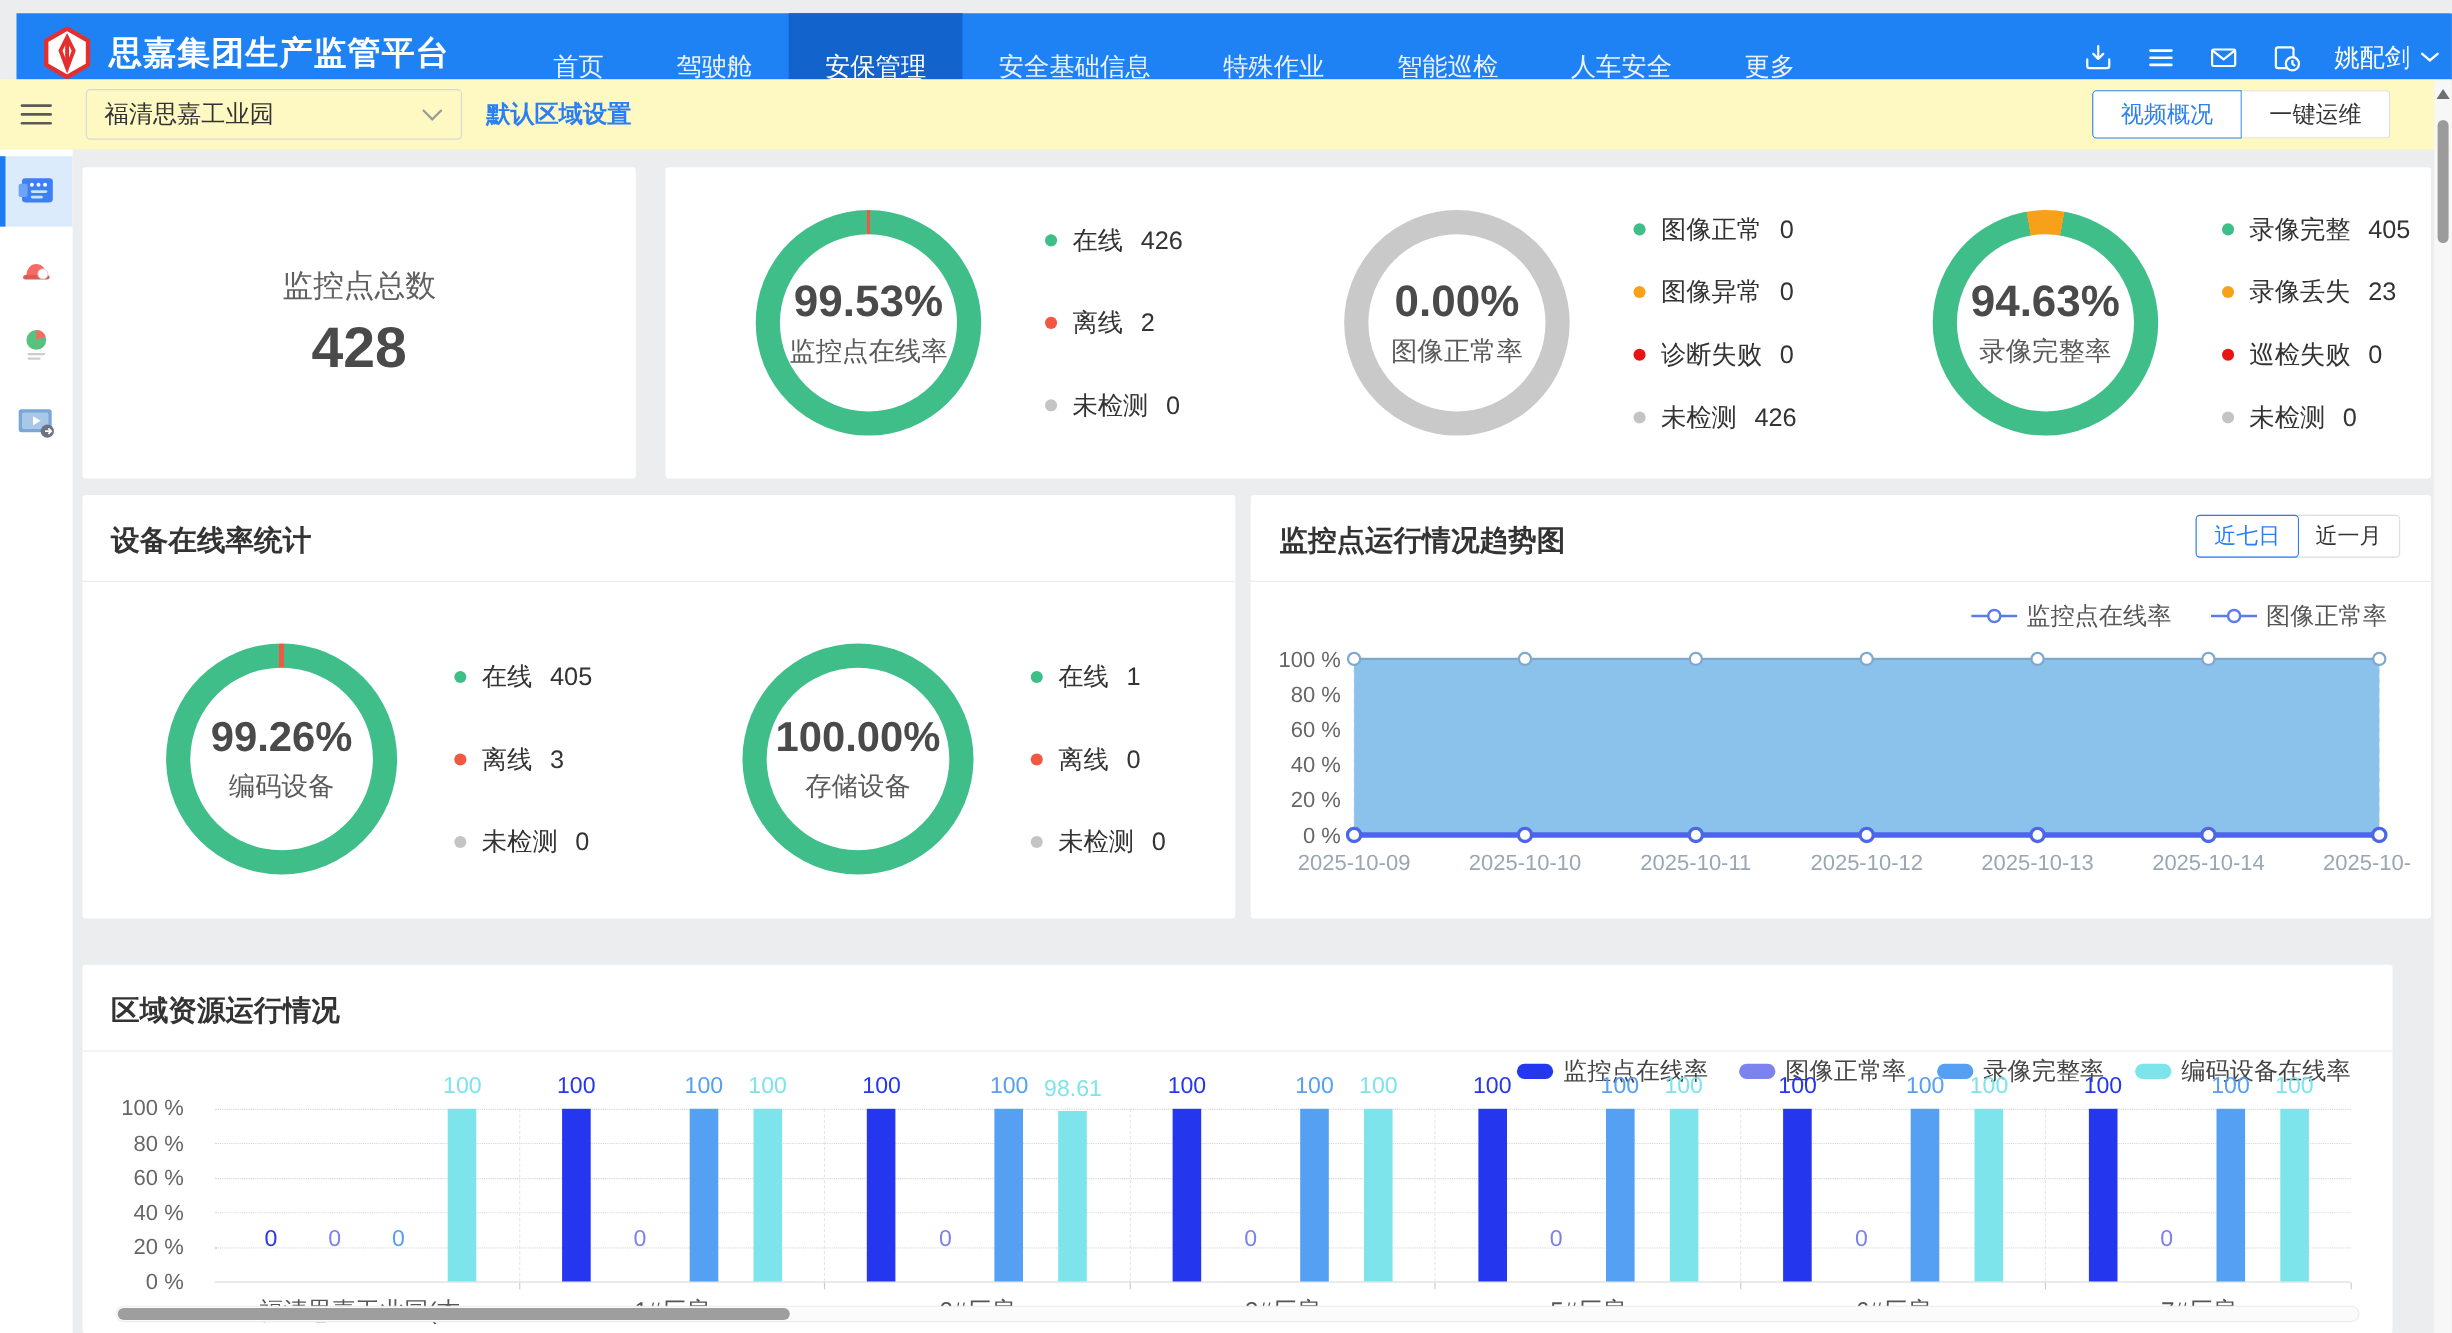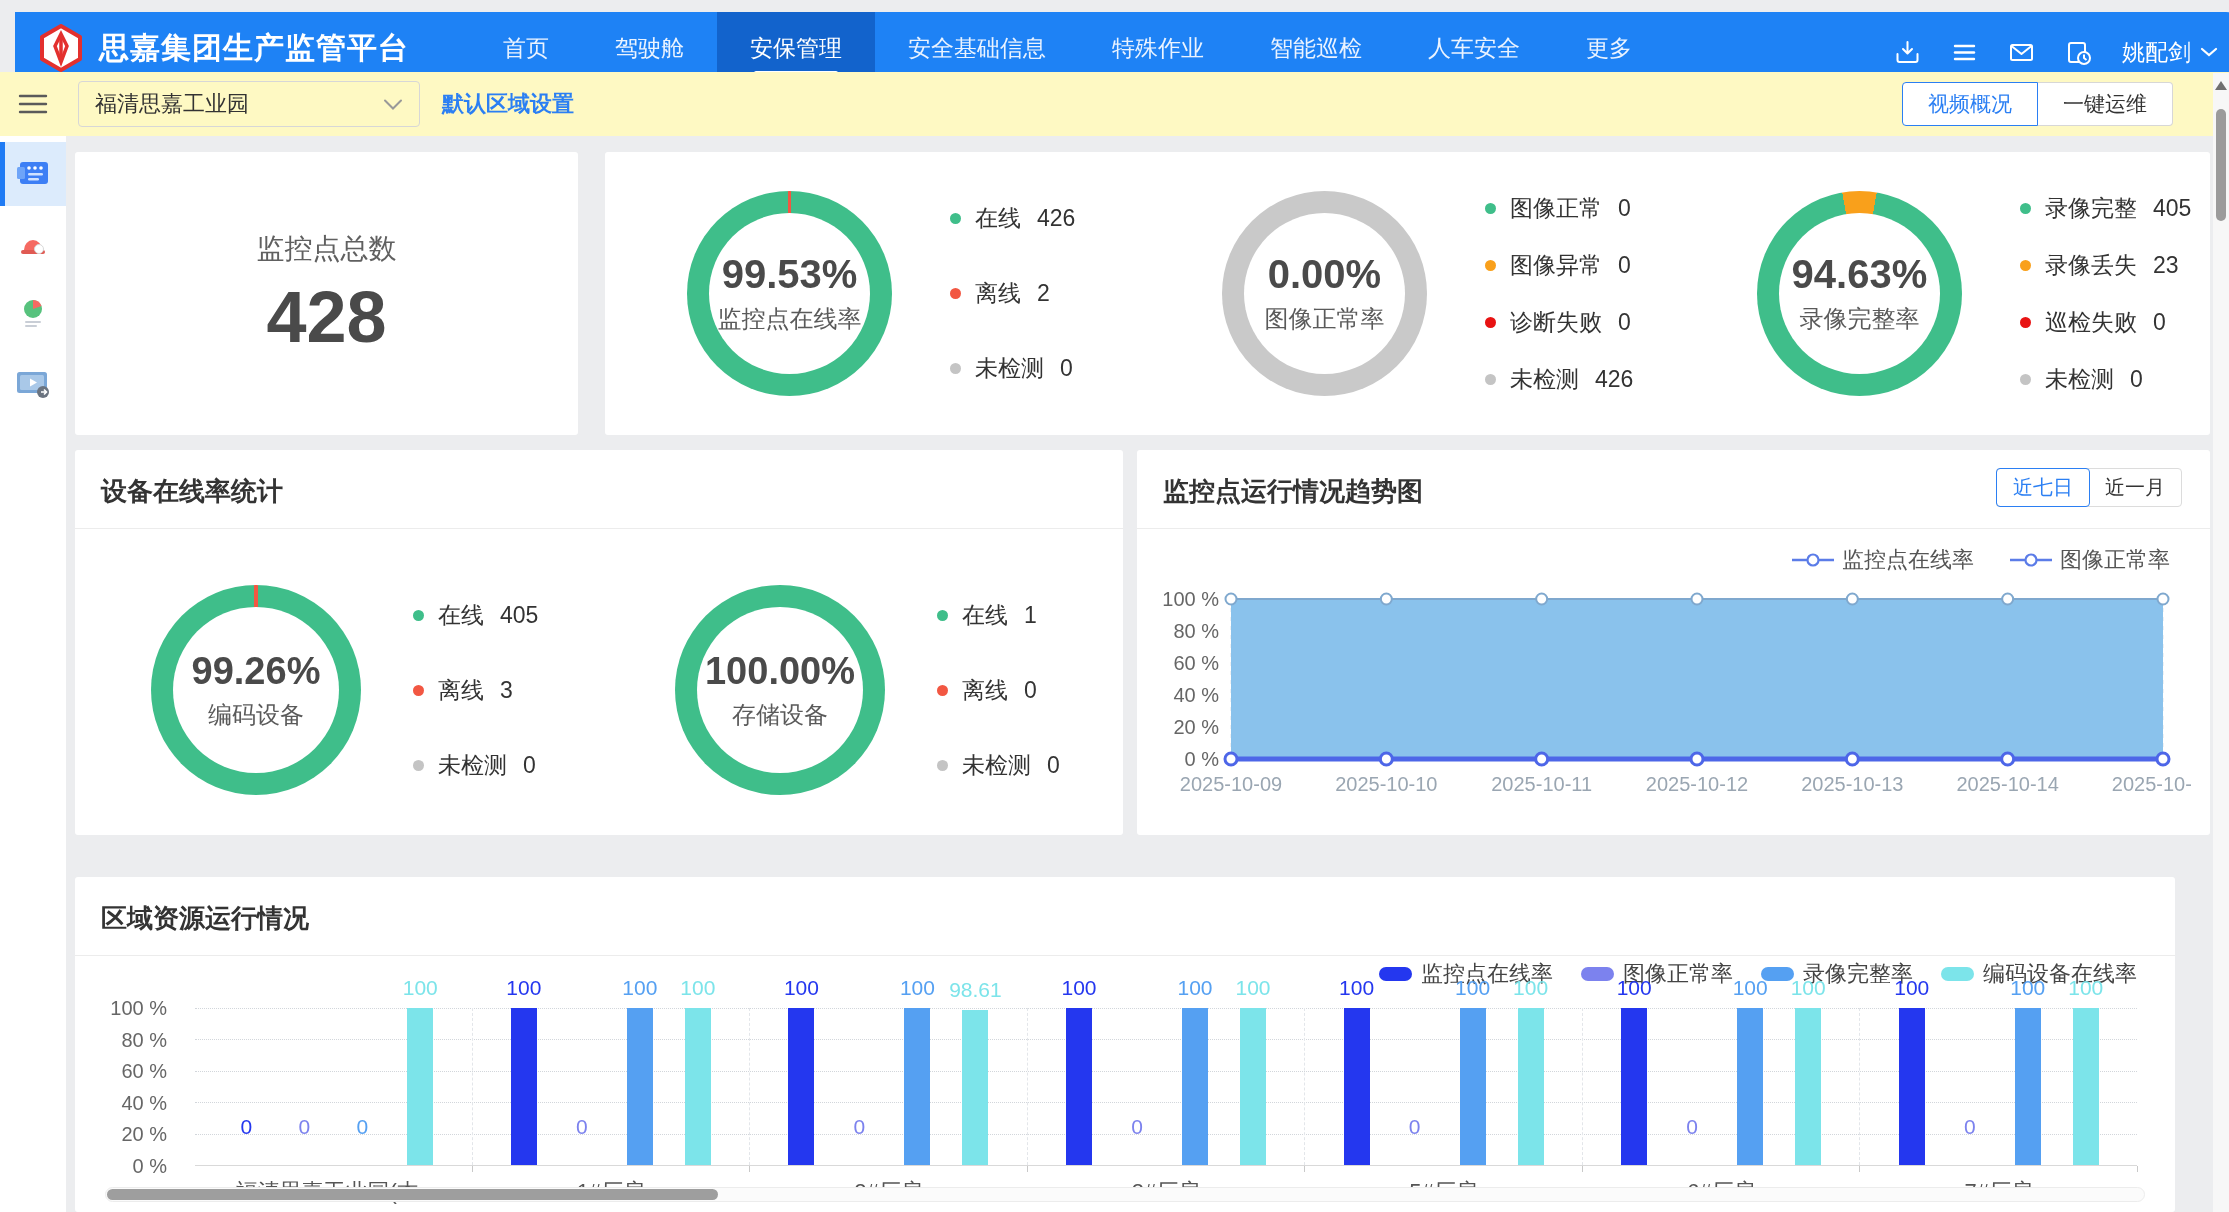--- a/index.html
+++ b/index.html
@@ -6,21 +6,21 @@
   html,body { width:2229px; height:1212px; overflow:hidden; background:#ecedef;
     font-family:"Liberation Sans","DejaVu Sans",sans-serif; }
   .stage { position:relative; width:2229px; height:1212px; }
 
   
   .hdr { position:absolute; left:15px; top:0; width:2229px; height:72px; background:#1e82f5;
          display:flex; align-items:center; border-top-right-radius:18px;margin-top:12px; }
   .logo-box { margin-left:22px; width:48px; height:48px; flex:0 0 auto; }
   .app-title { color:#fff; font-size:30px; font-weight:bold; margin-left:14px; letter-spacing:1px; white-space:nowrap; }
   .nav { position:absolute; left:455px; top:0; height:72px; display:flex; }
-  .nav-item { padding:0 33px; line-height:72px; font-size:23px; color:#eaf3ff; position:relative; cursor:pointer; white-space:nowrap; }
+  .nav-item { padding:12px 33px; line-height:72px; font-size:23px; color:#eaf3ff; position:relative; cursor:pointer; white-space:nowrap; }
   .nav-item.active { background:#1263cc; color:#fff; }
   .nav-item.active::after { content:""; position:absolute; left:50%; transform:translateX(-50%);
       bottom:8px; width:84px; height:5px; background:#fff; border-radius:2px; }
   .hdr-actions { position:absolute; right:26px; top:0; height:80px; display:flex; align-items:center; gap:30px; }
   .hdr-ic { width:27px; height:27px; display:block; cursor:pointer; }
   .hdr-user { display:flex; align-items:center; gap:9px; color:#fff; font-size:23px; cursor:pointer; white-space:nowrap; }
 
   
   .toolbar { position:absolute; left:0; top:72px; width:2229px; height:64px; background:#fef9c3;
              display:flex; align-items:center; }
@@ -43,21 +43,21 @@
 
   
   .main { position:absolute; left:66px; top:136px; right:19px; bottom:0; }
   .card { position:absolute; background:#fff; border-radius:3px; }
   .sec-title { font-size:26px; font-weight:bold; color:#333; padding:24px 0 0 26px; }
   .sec-divider { border-bottom:1px solid #ececec; margin-top:19px; }
 
   .card-total { left:9px; top:16px; width:503px; height:283px; display:flex; flex-direction:column;
       align-items:center; justify-content:center; }
   .total-title { font-size:28px; color:#606060; }
-  .total-value { font-size:72px; font-weight:bold; color:#4a4a4a; margin-top:8px; }
+  .total-value { font-size:52px; font-weight:bold; color:#4a4a4a; margin-top:8px; }
 
   .card-donuts { left:539px; top:16px; width:1605px; height:283px; display:flex; }
   .card-donuts .donut-group { width:33.33%; }
 
   .donut-group { display:flex; align-items:center; padding-left:82px; }
   .donut { border-radius:50%; position:relative; flex:0 0 auto; }
   .hole { position:absolute; left:22px; top:22px; right:22px; bottom:22px; background:#fff; border-radius:50%;
       display:flex; flex-direction:column; align-items:center; justify-content:center; }
   .pct { font-weight:bold; color:#4a4a4a; }
   .dlabel { font-size:24px; color:#5a5a5a; margin-top:6px; }

